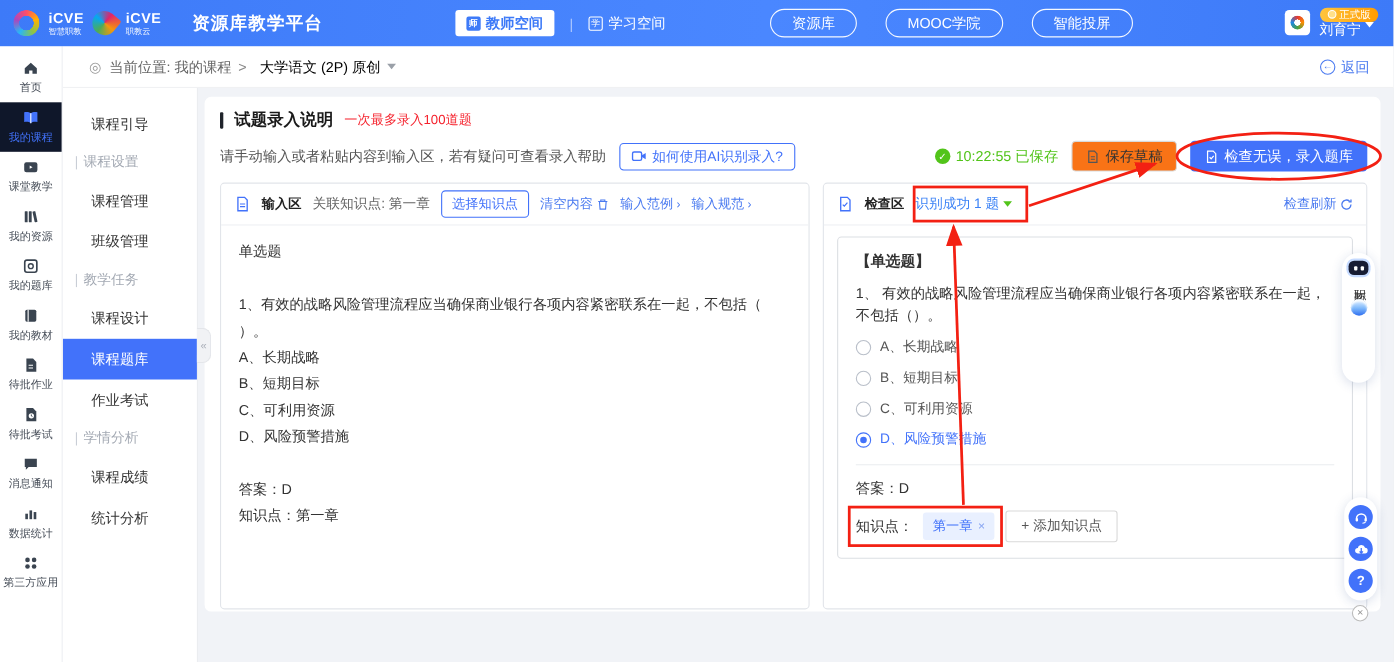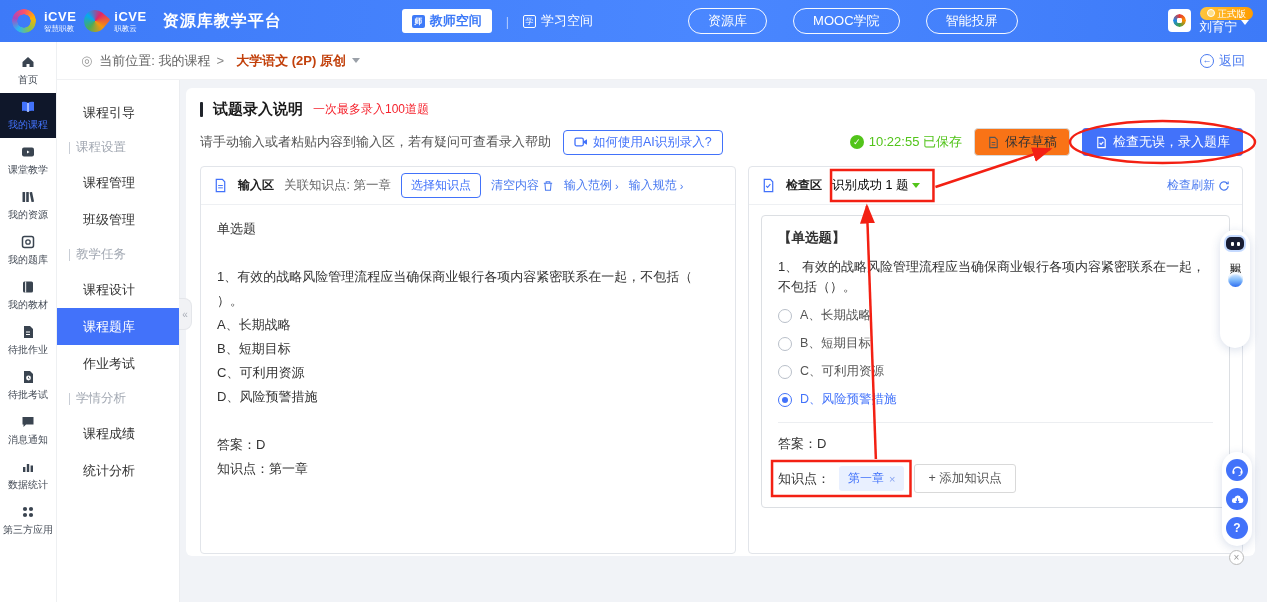--- a/index.html
+++ b/index.html
@@ -12,21 +12,21 @@
     display:flex; align-items:center; color:#fff; z-index:30; }
   .brand { display:flex; align-items:center; gap:8px; padding-left:12px; }
   .logo-swirl { width:24px; height:24px; border-radius:50%;
     background:conic-gradient(#ff4d6a,#ffb300,#8bc34a,#29b6f6,#ab47bc,#ff4d6a);
     -webkit-mask:radial-gradient(circle,transparent 38%,#000 40%); mask:radial-gradient(circle,transparent 38%,#000 40%); }
   .logo-butterfly { width:22px; height:22px; border-radius:60% 10% 60% 60%;
     background:conic-gradient(#e91e63,#ff9800,#4caf50,#03a9f4,#e91e63); transform:rotate(40deg); opacity:.95; }
   .logo-txt { display:flex; flex-direction:column; line-height:1; }
   .logo-txt b { font-size:13px; letter-spacing:.5px; }
   .logo-txt i { font-style:normal; font-size:7.5px; margin-top:2px; opacity:.95; }
-  .platform-title { font-size:16px; font-weight:700; margin-left:8px; letter-spacing:1px; }
+  .platform-title { font-size:16px; font-weight:700; margin-left:20px; letter-spacing:1px; }
   .space-nav { display:flex; align-items:center; gap:14px; margin-left:120px; font-size:13px; }
   .btn-teacher { display:flex; align-items:center; gap:5px; background:#fff; color:#3d7af8;
     padding:3px 10px; border-radius:3px; font-weight:600; cursor:pointer; }
   .nav-divider { color:rgba(255,255,255,.55); }
   .btn-student { display:flex; align-items:center; gap:5px; cursor:pointer; }
   .mini-sq { display:inline-flex; width:13px; height:13px; border-radius:2px; align-items:center; justify-content:center; font-size:8px; }
   .mini-sq.fill { background:#3d7af8; color:#fff; }
   .mini-sq.line { border:1px solid #fff; color:#fff; }
   .pill-nav { display:flex; gap:26px; margin-left:95px;text-align:right; }
   .pill { border:1px solid rgba(255,255,255,.95); border-radius:14px; padding:3px 19px;
@@ -50,21 +50,21 @@
     gap:3px; font-size:10px; color:#454c57; cursor:pointer; }
   .side-item svg { width:16px; height:16px; color:#3a4450; }
   .side-item.active { background:#0f172a; color:#4272fa; }
   .side-item.active svg { color:#4272fa; }
 
   
   .breadcrumb-bar { position:absolute; left:57px; top:42px; width:1210px; height:38px; background:#fff;
     border-bottom:1px solid #f0f1f3; display:flex; align-items:center; padding:0 22px 0 24px;
     font-size:13px; color:#666; z-index:10; }
   .loc-icon { color:#999; margin-right:7px; font-size:13px; }
-  .crumb-course { color:#c2410c; margin-left:6px;font-weight:bold; }
+  .crumb-course { color:#000000; margin-left:6px; }
   .crumb-sep { margin:0 6px; color:#888; }
   .caret-gray { width:0; height:0; border-left:4px solid transparent; border-right:4px solid transparent; border-top:5px solid #9aa0a8; margin-left:6px; }
   .back-link { margin-left:auto; color:#4a7af0; display:flex; align-items:center; gap:5px; cursor:pointer; }
   .back-circle { width:14px; height:14px; border:1px solid #4a7af0; border-radius:50%; display:inline-flex;
     align-items:center; justify-content:center; font-size:9px; line-height:1; }
 
   
   .submenu { position:absolute; left:57px; top:80px; width:123px; height:522px; background:#fff;
     border-right:1px solid #ebedf0; padding-top:14px; z-index:15; }
   .submenu .item { height:37px; line-height:37px; padding-left:26px; font-size:13px; color:#333; cursor:pointer; white-space:nowrap; }
@@ -101,21 +101,21 @@
   .panel.left { flex:52; } .panel.right { flex:48; }
   .panel-head { height:38px; flex:0 0 38px; display:flex; align-items:center; gap:10px; padding:0 12px;
     border-bottom:1px solid #eef0f3; }
   .panel-title { font-size:12px; font-weight:700; color:#222; }
   .kp-related { font-size:12.5px; color:#666; }
   .btn-select-kp { border:1px solid #4272fa; color:#4272fa; background:#fff; border-radius:4px;
     padding:3px 9px; font-size:12px; cursor:pointer; white-space:nowrap; }
   .link-blue { color:#4a7af0; font-size:12px; display:inline-flex; align-items:center; gap:3px; cursor:pointer; white-space:nowrap; }
   .chev { font-size:11px; }
   .input-body { padding:12px 16px; font-size:13px; color:#333; line-height:1.85; white-space:pre-line; overflow:hidden; }
-  .check-head-status { color:#000000; font-size:12.5px; display:inline-flex; align-items:center; gap:4px; cursor:pointer; }
+  .check-head-status { color:#3b82f6; font-size:12.5px; display:inline-flex; align-items:center; gap:4px; cursor:pointer; }
   .tri-green { width:0; height:0; border-left:4px solid transparent; border-right:4px solid transparent; border-top:5px solid #52c41a; }
   .refresh-link { margin-left:auto; }
   .check-body { padding:10px 12px; }
   .q-card { border:1px solid #dcdfe3; border-radius:4px; padding:13px 16px 14px; }
   .q-type { font-size:13.5px; font-weight:700; color:#333; }
   .q-stem { font-size:13px; color:#333; margin-top:10px; line-height:1.5; }
   .q-option { display:flex; align-items:center; gap:8px; margin-top:11px; font-size:12.5px; color:#555; cursor:pointer; }
   .radio { width:14px; height:14px; border:1.5px solid #b9bfc9; border-radius:50%; flex:0 0 14px; position:relative; background:#fff; }
   .q-option.selected { color:#4272fa; }
   .q-option.selected .radio { border-color:#4272fa; }

